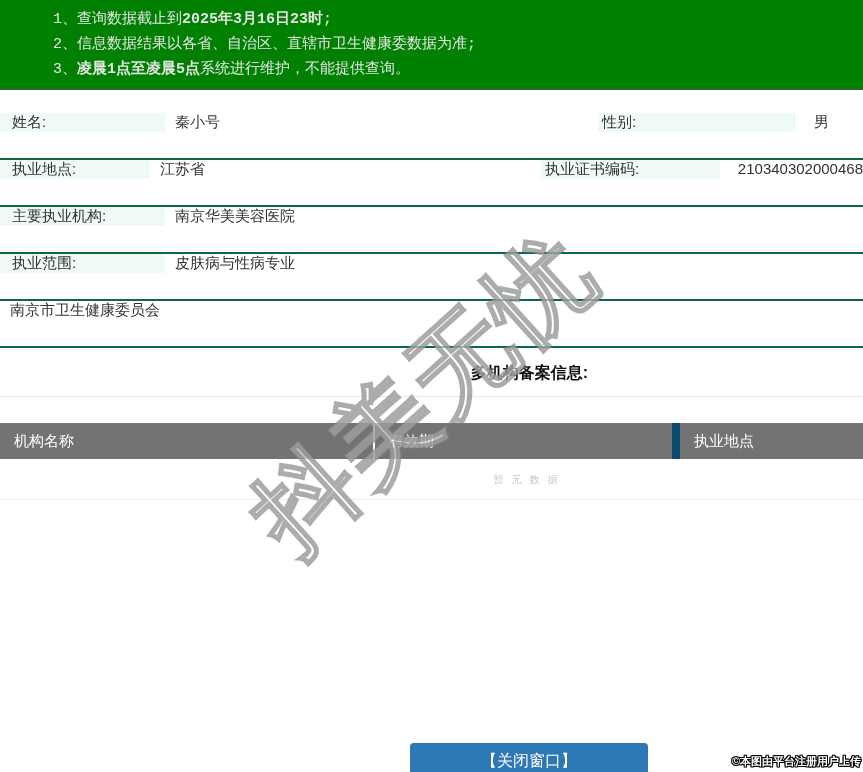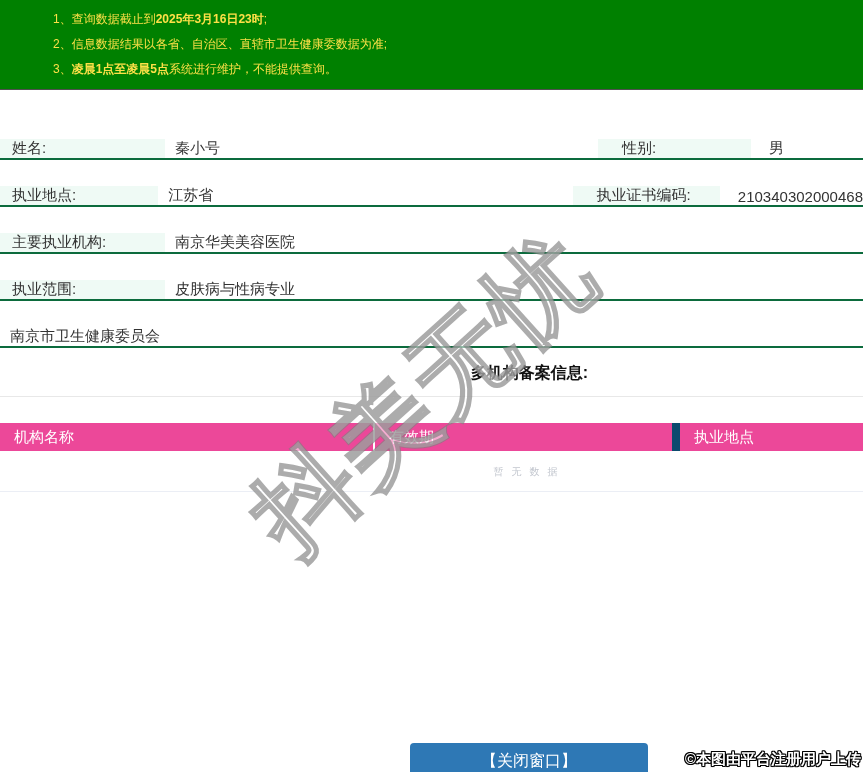--- a/index.html
+++ b/index.html
@@ -5,42 +5,42 @@
   html,body{margin:0;padding:0;background:#fff;}
   .page{
     position:relative;width:863px;height:772px;overflow:hidden;background:#fff;
     font-family:"Liberation Sans","DejaVu Sans",sans-serif;color:#333;
   }
   
   .banner{
     height:90px;box-sizing:border-box;background:#008000;
     padding:7px 10px 0 53px;border-bottom:1px solid #4f4f4f;
   }
-  .banner .line{color:#fde047;font-size:12px;line-height:25px;white-space:nowrap;}
+  .banner .line{color:#e5e5e5;font-size:15px;line-height:25px;white-space:nowrap;font-family:Liberation Mono, monospace;}
   .banner .line b{font-weight:bold;}
   
   .info-table{margin-top:23px;}
   .info-row{
-    display:flex;align-items:flex-end;height:47px;box-sizing:border-box;
+    display:flex;align-items:flex-start;height:47px;box-sizing:border-box;
     border-bottom:2px solid #0c6b3d;
   }
   .cell{display:flex;align-items:center;box-sizing:border-box;font-size:15px;color:#333;}
   .lab {width:165px;background:#effaf5;padding-left:12px;}
   .val {width:433px;padding-left:10px;}
   .val.wide{flex:1;}
-  .lab2{width:153px;background:#effaf5;padding-left:24px;}
+  .lab2{width:198px;background:#effaf5;padding-left:4px;}
   .val2{flex:1;padding-left:18px;}
   
   .section-heading{
     height:49px;line-height:49px;box-sizing:border-box;border-bottom:1px solid #e8e8e8;
     text-align:center;padding-left:196px;font-weight:bold;font-size:16px;color:#111;
   }
   
   .org-table{margin-top:26px;}
-  .org-header{display:flex;height:28px;background:#ec4899;}
+  .org-header{display:flex;height:36px;background:#737373;}
   .org-h-cell{
     display:flex;align-items:center;color:#fff;font-size:15px;
     padding-left:14px;box-sizing:border-box;
   }
   .org-h-cell.c1{width:375px;border-right:2px solid #fff;}
   .org-h-cell.c2{width:305px;border-right:8px solid #0c4a6e;}
   .org-h-cell.c3{flex:1;}
   .org-empty{
     height:41px;line-height:41px;box-sizing:border-box;border-bottom:1px solid #ebeef5;
     text-align:center;padding-left:196px;color:#c3c7cf;font-size:10px;letter-spacing:8px;
@@ -57,21 +57,21 @@
     display:flex;align-items:center;justify-content:center;
     transform:rotate(-42deg);
     font-size:100px;font-weight:bold;letter-spacing:4px;white-space:nowrap;
     color:rgba(255,255,255,0.55);
     -webkit-text-stroke:2px rgba(128,128,128,0.65);
     pointer-events:none;z-index:40;
   }
   
   .copyright{
     position:absolute;right:2px;bottom:3px;z-index:60;
-    font-size:15px;font-weight:bold;color:#fff;white-space:nowrap;
+    font-size:11px;font-weight:bold;color:#fff;white-space:nowrap;
     text-shadow:-1px -1px 0 #000,1px -1px 0 #000,-1px 1px 0 #000,1px 1px 0 #000,
                 0 -1px 0 #000,0 1px 0 #000,-1px 0 0 #000,1px 0 0 #000;
     padding-left:39px;
   }
 </style>
 </head>
 <body>
 
 <div class="page">
 

